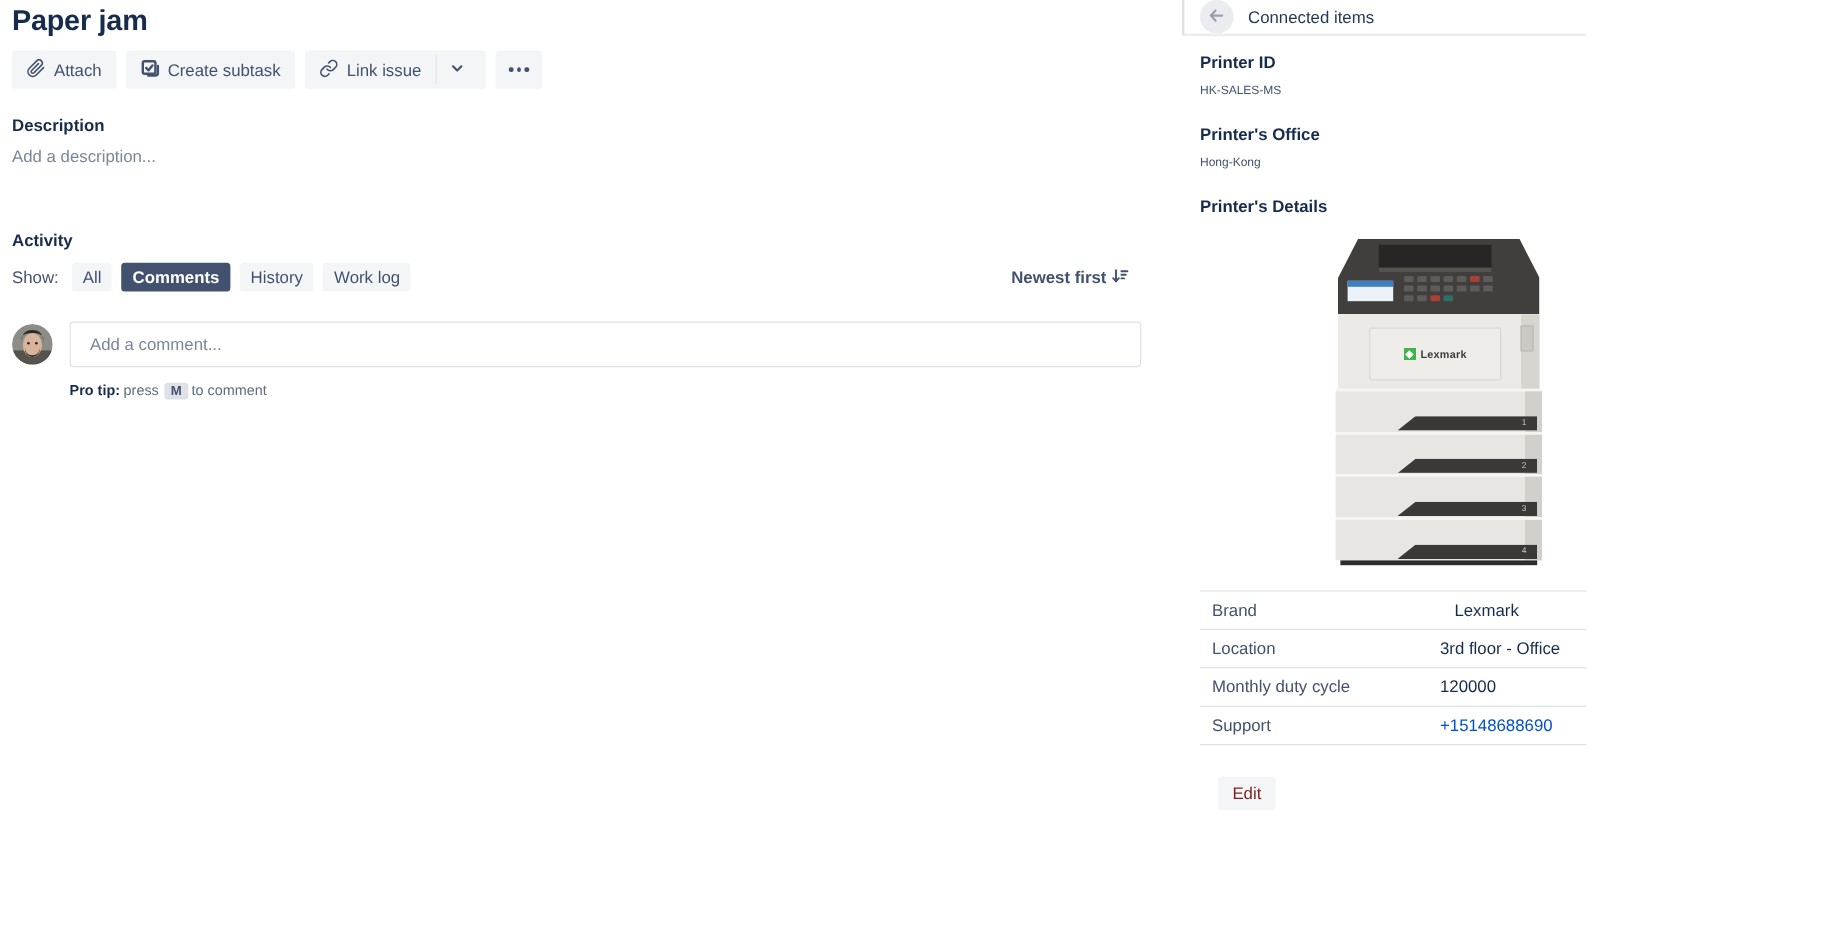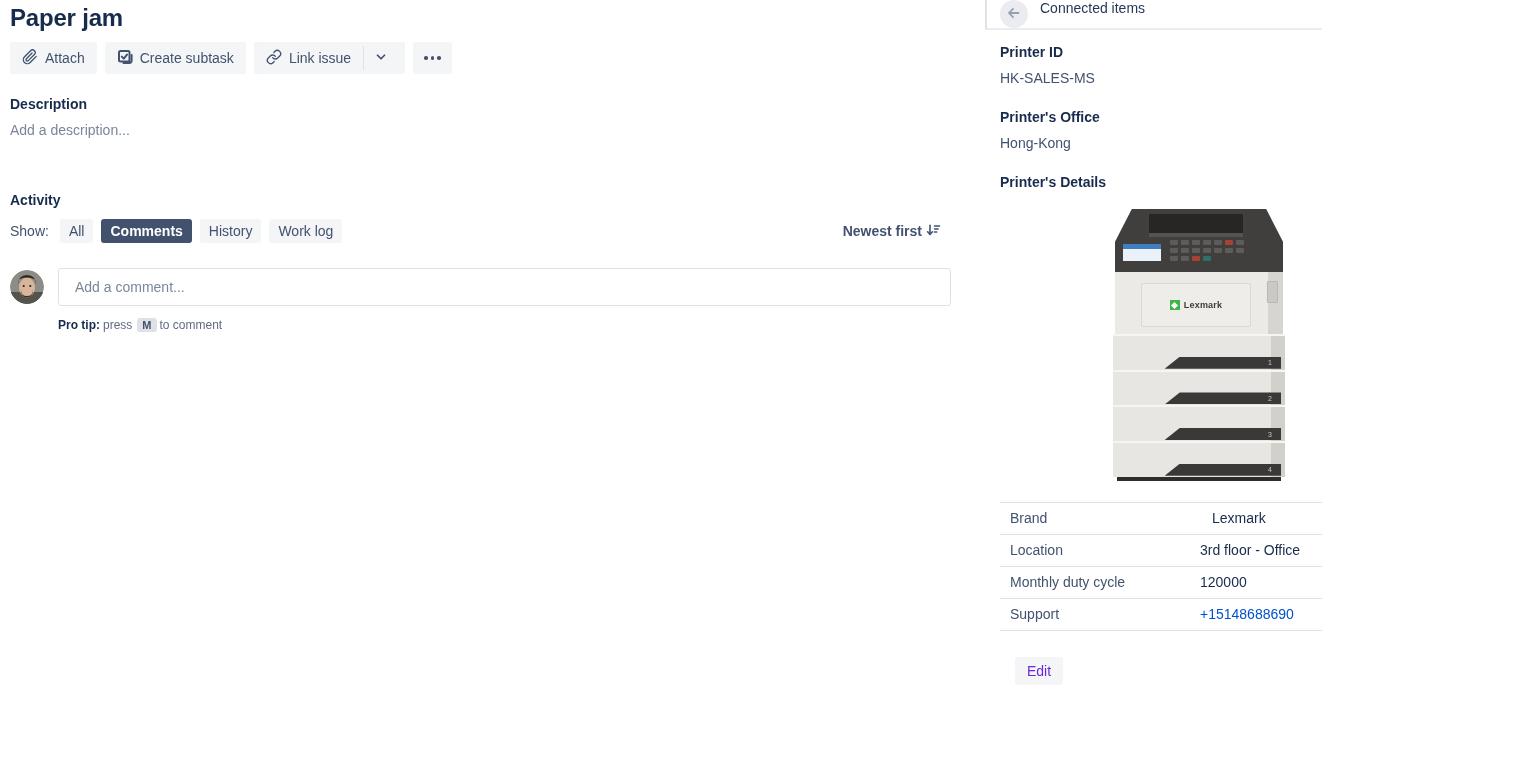--- a/index.html
+++ b/index.html
@@ -42,31 +42,31 @@
   .comment-input { margin-left:14px; width:893px; height:38px; border:1px solid #DFE1E6; border-radius:3px;
                    font-family:inherit; font-size:14px; color:#172B4D; padding:0 16px; }
   .comment-input::placeholder { color:#7A869A; }
   .pro-tip { margin:12px 0 0 48px; font-size:12px; color:#5E6C84; }
   .pro-tip b { color:#172B4D; font-weight:700; margin-right:3px; }
   .kbd { display:inline-block; background:#DFE1E6; border-radius:3px; padding:1px 5px; font-size:11px;
          font-weight:700; color:#42526E; margin:0 3px; }
 
   
   .panel { position:absolute; left:985px; top:0; width:541px; height:780px; }
-  .panel-header { height:30px; display:flex; padding-left:13px;
+  .panel-header { height:30px; display:flex; align-items:center; padding-left:13px;
                   border-left:2px solid #DFE1E6; border-bottom:2px solid #EBECF0; }
   .back-btn { width:28px; height:28px; border-radius:50%; background:#EBECF0; border:none; cursor:pointer;
               display:inline-flex; align-items:center; justify-content:center; }
   .panel-header-label { margin-left:12px; font-size:14px; color:#253858; }
 
   .panel-body { padding:0 6px 0 15px; }
   .field { margin-top:14px; }
   .field + .field { margin-top:23px; }
   .field-label { font-size:14px; font-weight:700; color:#172B4D; }
-  .field-value { margin-top:10px; font-size:14px; color:#42526E; }
+  .field-value { margin-top:10px; font-size:10px; color:#42526E; }
 
   
   .printer { position:relative; width:172px; height:272px; margin:19px 0 0 113px; }
   .printer-top { position:absolute; left:2px; right:2px; top:0; height:63px; background:#403F3D;
                  clip-path:polygon(0 100%, 0 52%, 10% 0, 90% 0, 100% 52%, 100% 100%); }
   .printer-output { position:absolute; left:34px; top:5px; width:94px; height:23px; background:#272624;
                     border-bottom:4px solid #555350; }
   .printer-display { position:absolute; left:8px; top:35px; width:38px; height:17px; background:#EAF1F8;
                      border-top:5px solid #3F7FC1; }
   .printer-keypad { position:absolute; left:55px; top:31px; width:80px; height:27px; display:flex; flex-wrap:wrap;
@@ -98,21 +98,21 @@
   .details-table { margin-top:21px; width:520px; }
   .trow { display:flex; border-bottom:1px solid #DFE1E6; padding:7px 0 8px 0; align-items:flex-start; }
   .trow:first-child { border-top:1px solid #DFE1E6;gap:12px; }
   .tlabel { width:200px; flex:0 0 200px; padding-left:10px; font-size:14px; color:#42526E; }
   .tvalue { font-size:14px; color:#172B4D; }
   .badge { display:inline-block; margin-top:5px; background:#D04437; color:#fff; font-size:11px; font-weight:700;
            padding:2px 6px 3px; border-radius:3px; letter-spacing:0.2px; }
   .phone-link { color:#0052CC; text-decoration:none; cursor:pointer; }
 
   .edit-btn { margin:26px 0 0 15px; height:28px; padding:0 12px; background:#F4F5F7; border:none; border-radius:3px;
-              font-family:inherit; font-size:14px; color:#6d28d9; cursor:pointer; }
+              font-family:inherit; font-size:14px; color:#7f1d1d; cursor:pointer; }
 
   .icon-stroke { stroke:#42526E; stroke-width:2; fill:none; stroke-linecap:round; stroke-linejoin:round; }
 </style>
 </head>
 <body>
 
 <div class="app">
 
   <div class="main">
     <h1 class="issue-title">Paper jam</h1>

